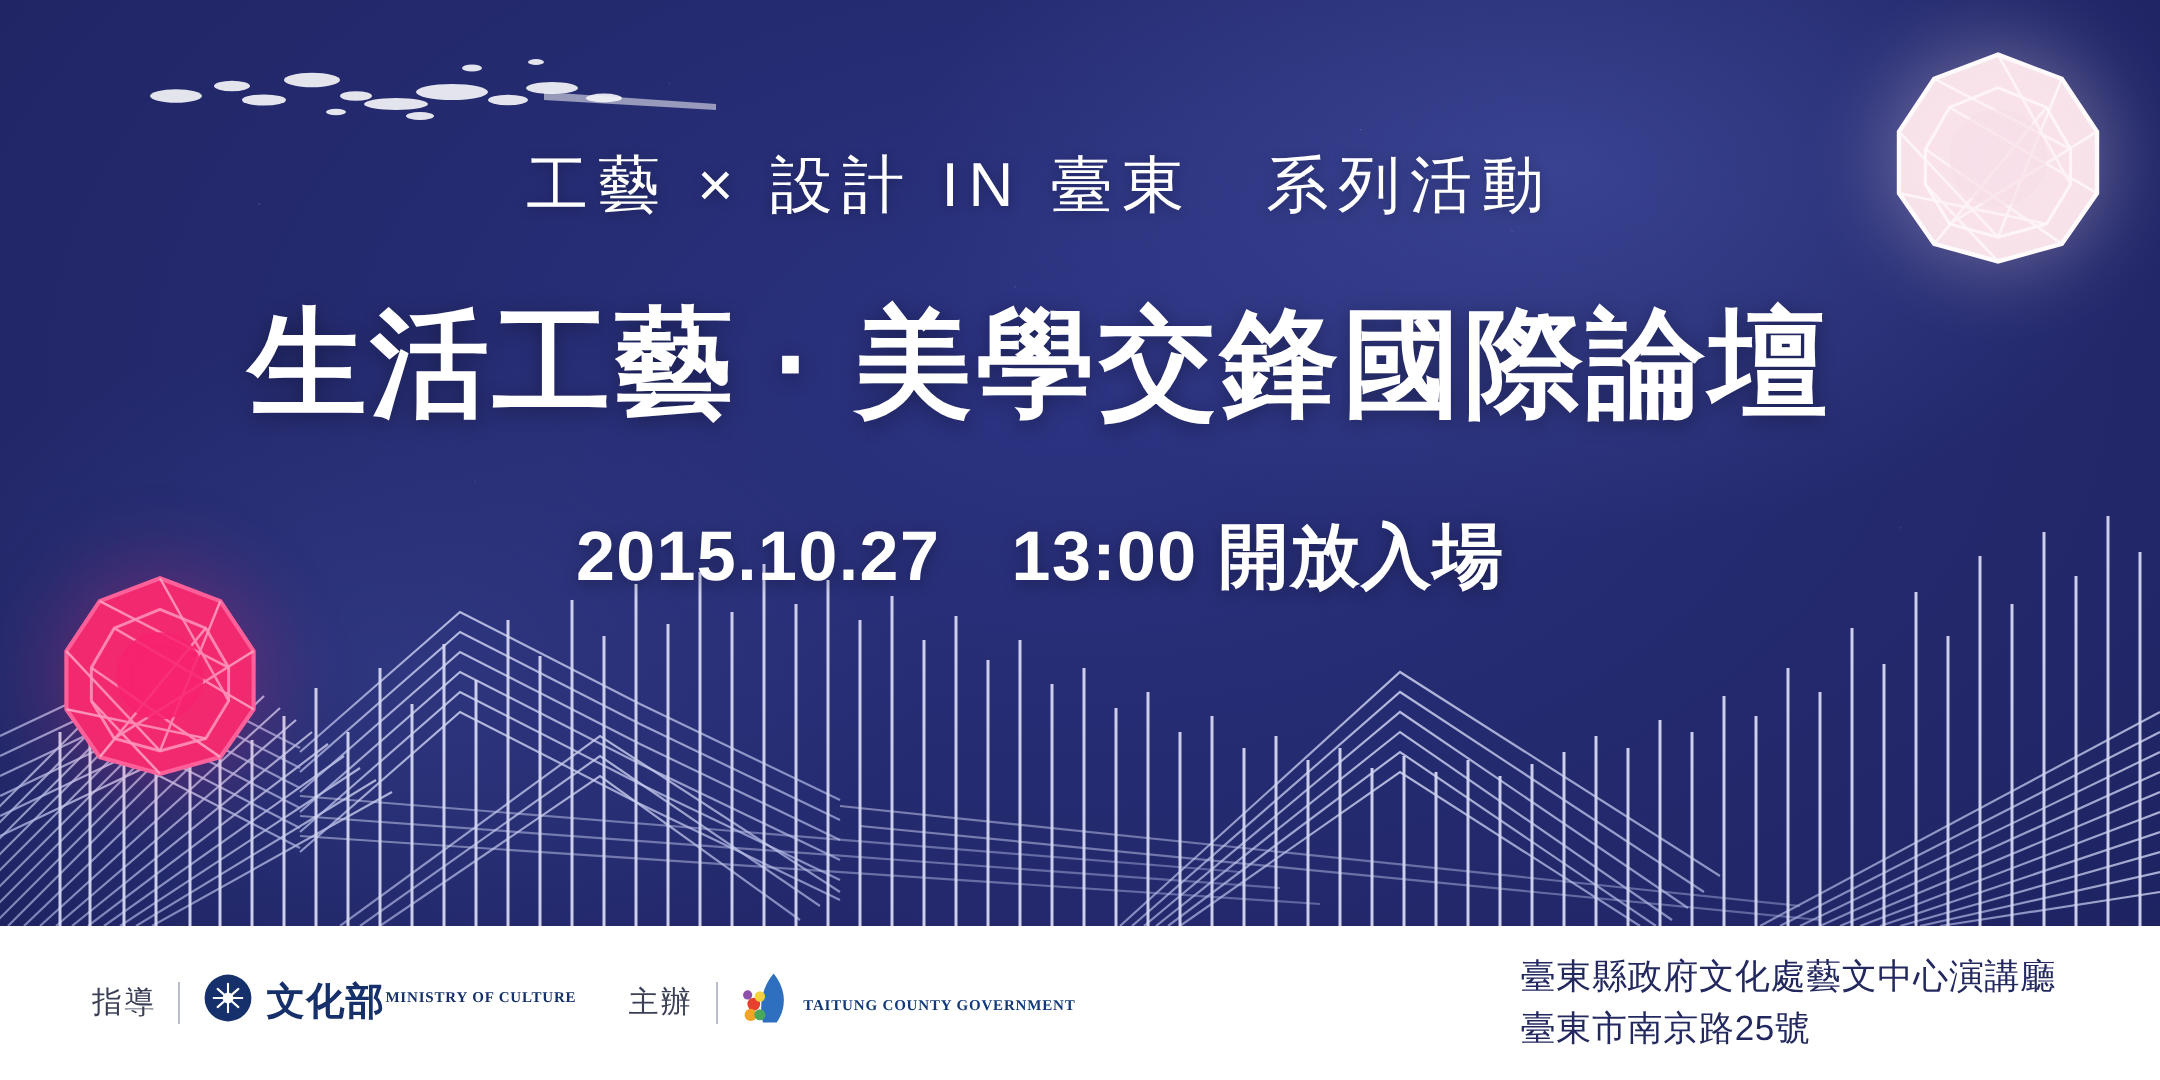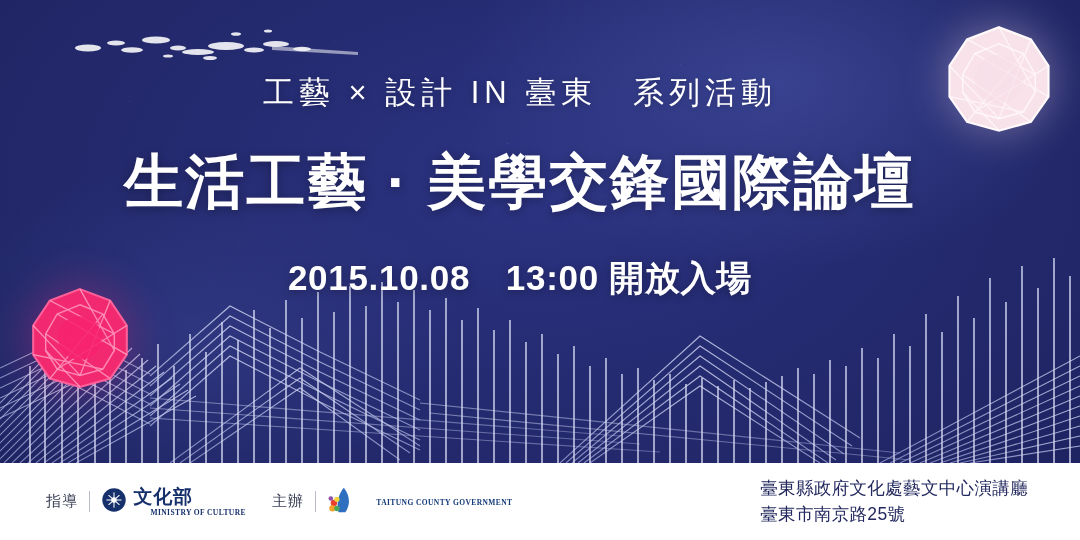--- a/index.html
+++ b/index.html
@@ -74,23 +74,23 @@
   .credits{display:flex;align-items:center;padding-left:46px;gap:0;}
   .credit{display:flex;align-items:center;}
   .credit-role{
     font-size:15px;color:#3a3f55;letter-spacing:.08em;white-space:nowrap;
   }
   .credit-sep{
     width:1px;height:21px;background:#b9bcca;margin:0 11px;
   }
   .logo{display:flex;align-items:center;gap:6px;}
   .logo-mark{flex:0 0 auto;}
-  .logo-txt{display:flex;flex-direction:column;line-height:1;}
+  .logo-txt{display:flex;line-height:1;}
   .logo-cn{font-size:19px;font-weight:bold;letter-spacing:.04em;white-space:nowrap;}
-  .logo-en{font-size:7.5px;font-weight:bold;letter-spacing:.055em;white-space:nowrap;margin-top:3px;margin-left:17px;}
+  .logo-en{font-size:7.5px;font-weight:bold;letter-spacing:.055em;white-space:nowrap;margin-top:3px;}
   .moc .logo-cn{color:#16306b;font-family:"DejaVu Serif","Liberation Serif",serif;}
   .moc .logo-en{color:#16306b;font-family:"Liberation Serif",serif;}
   .tcg .logo-cn{color:#123a7a;font-family:"DejaVu Serif","Liberation Serif",serif;}
   .tcg .logo-en{color:#123a7a;font-family:"Liberation Serif",serif;}
   .tdc .logo-cn{color:#c9a227;font-size:17px;font-weight:normal;}
   .tdc .logo-en{color:#c9a227;font-size:9px;font-weight:normal;letter-spacing:.03em;}
   .gap{width:26px;}
 
   .venue{
     margin-left:auto;padding-right:52px;text-align:left;color:#23295f;
@@ -317,21 +317,21 @@
             <path d="M5,66 L72,80"></path>
             <path d="M5,38 L50,86"></path>
           <path d="M21,14 L83,46"></path>
         </g>
         <circle cx="50" cy="50" r="21" fill="#f5206b" opacity=".85"></circle>
       </svg>
     </div>
 
     <div class="txt" id="eyebrow">工藝 × 設計 IN 臺東　系列活動</div>
     <div class="txt" id="headline">生活工藝 · 美學交鋒國際論壇</div>
-    <div class="txt" id="dateline">2015.10.08　13:00 開放入場</div>
+    <div class="txt" id="dateline">2015.10.27　13:00 開放入場</div>
   </div>
 
   <div class="footer">
 
     <div class="credits">
 
       <div class="credit">
         <span class="credit-role">指導</span>
         <span class="credit-sep"></span>
         <span class="logo moc">

